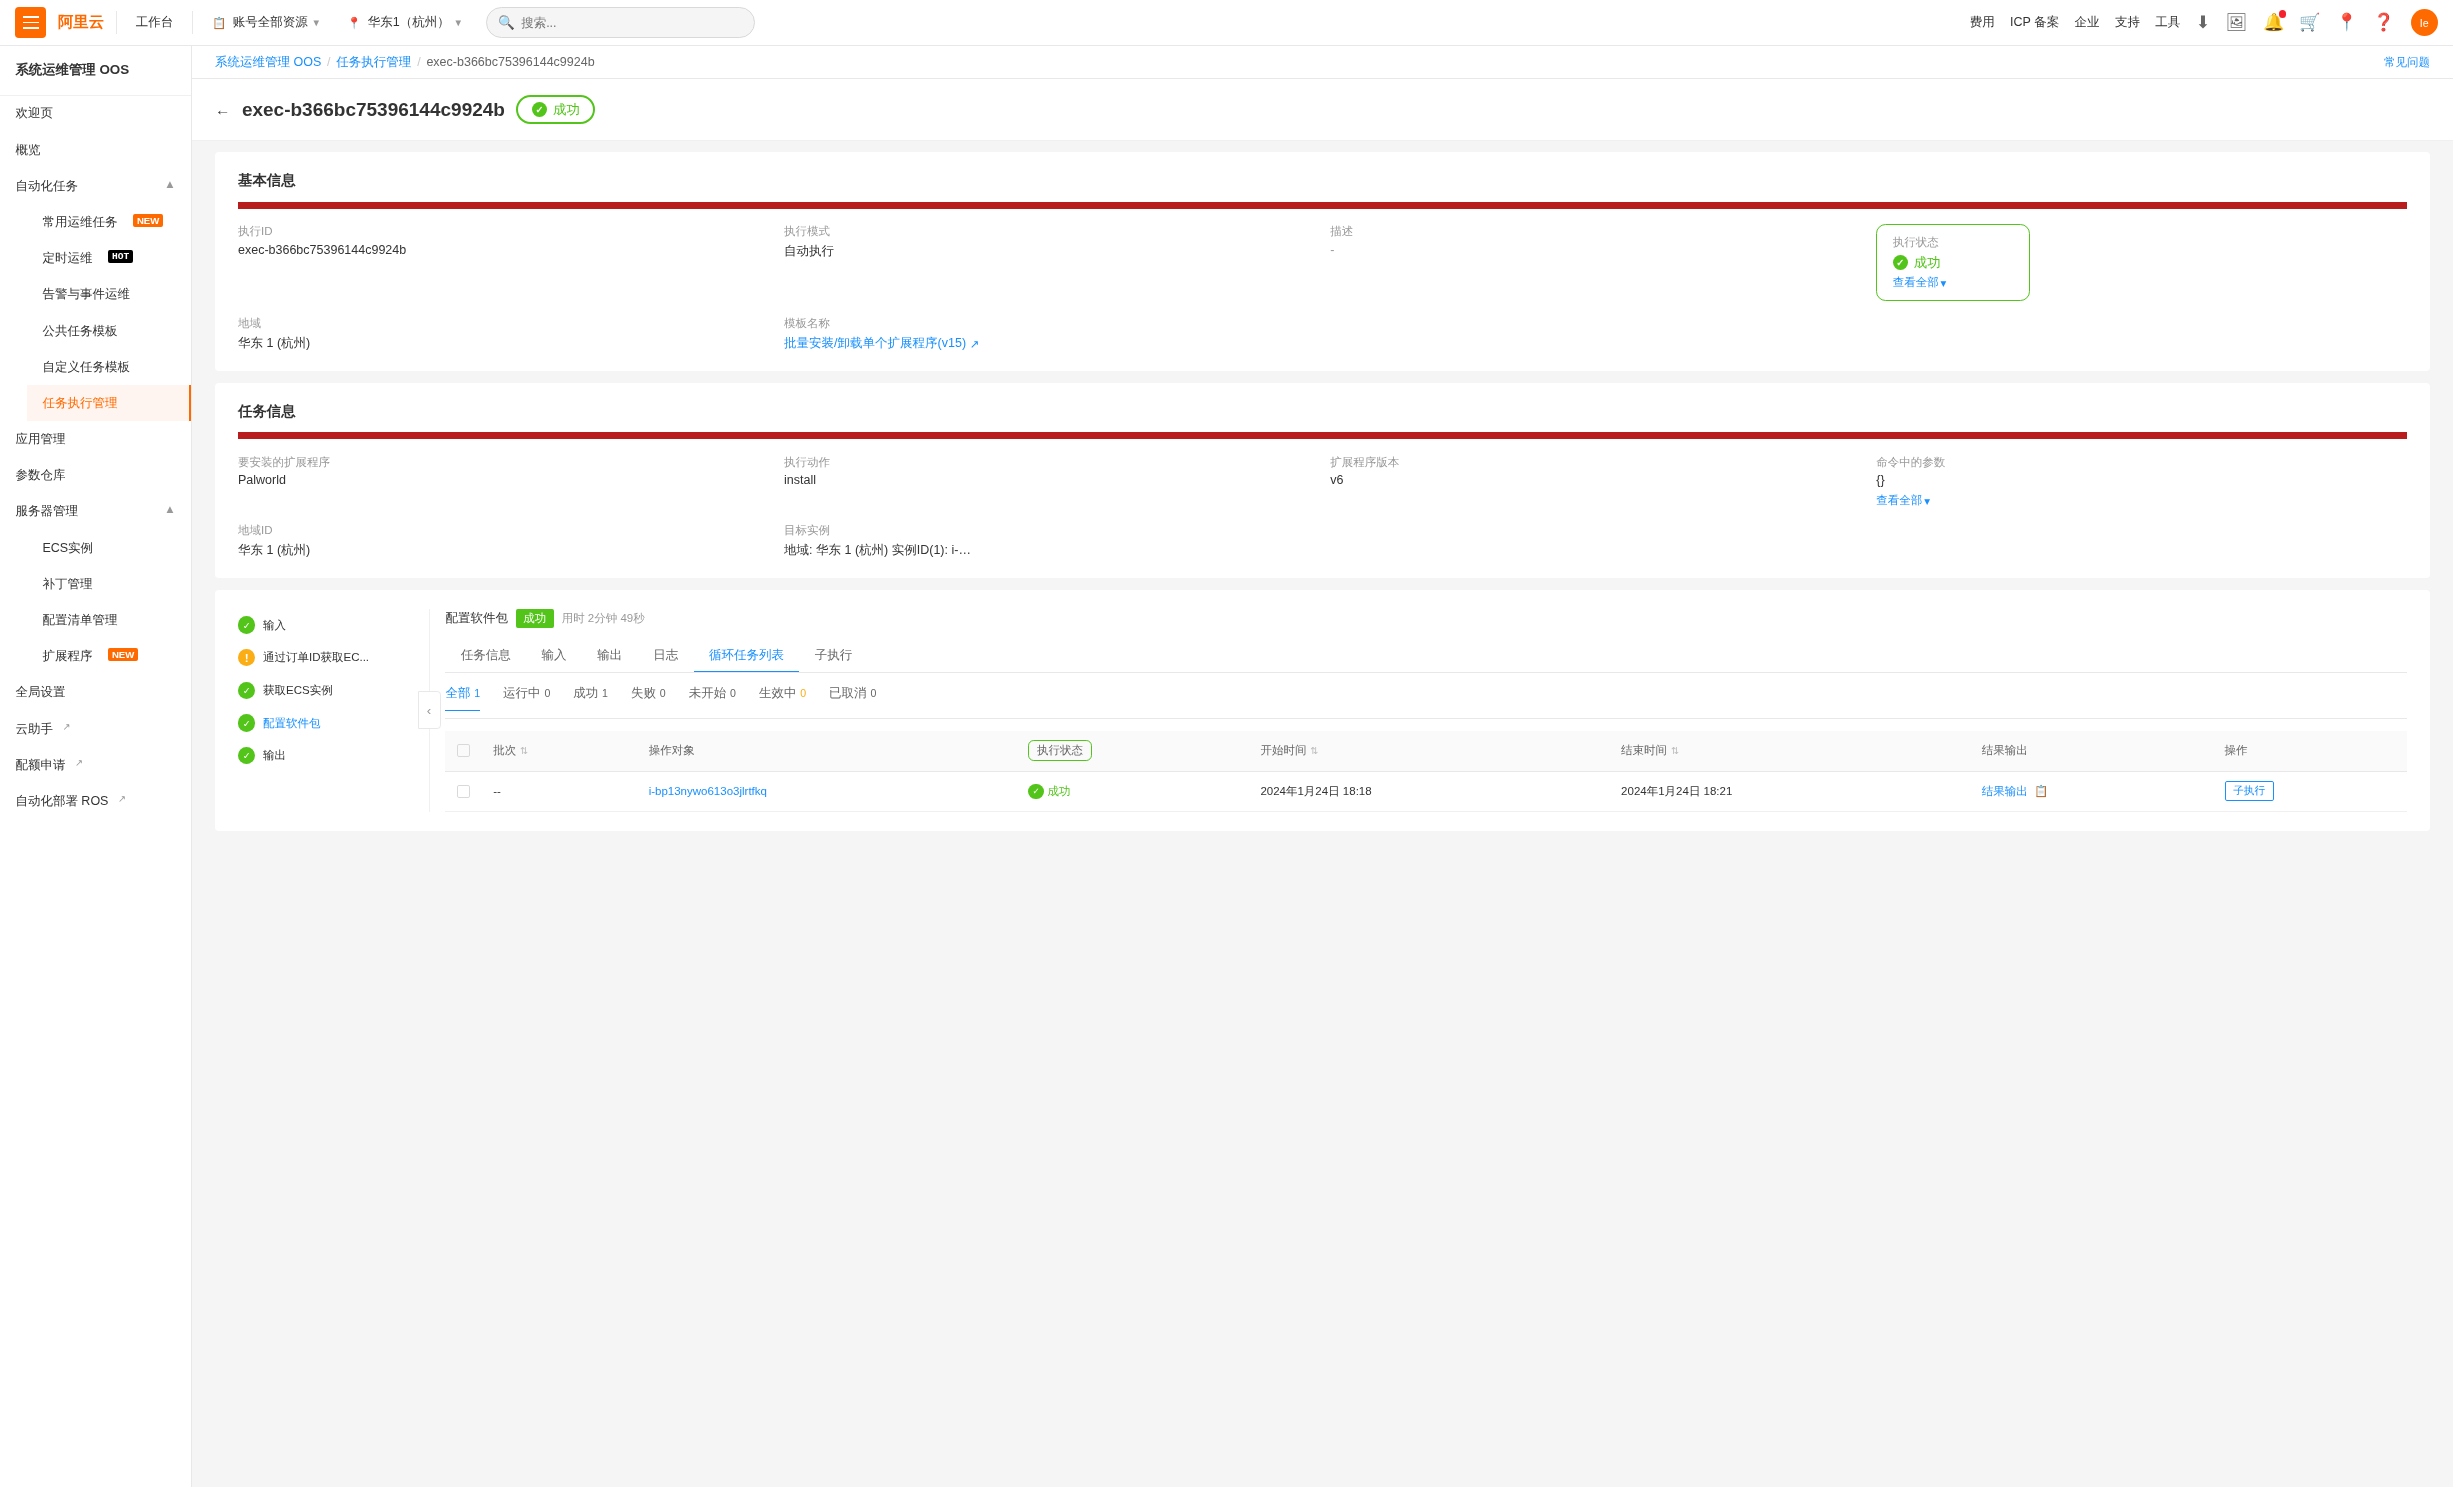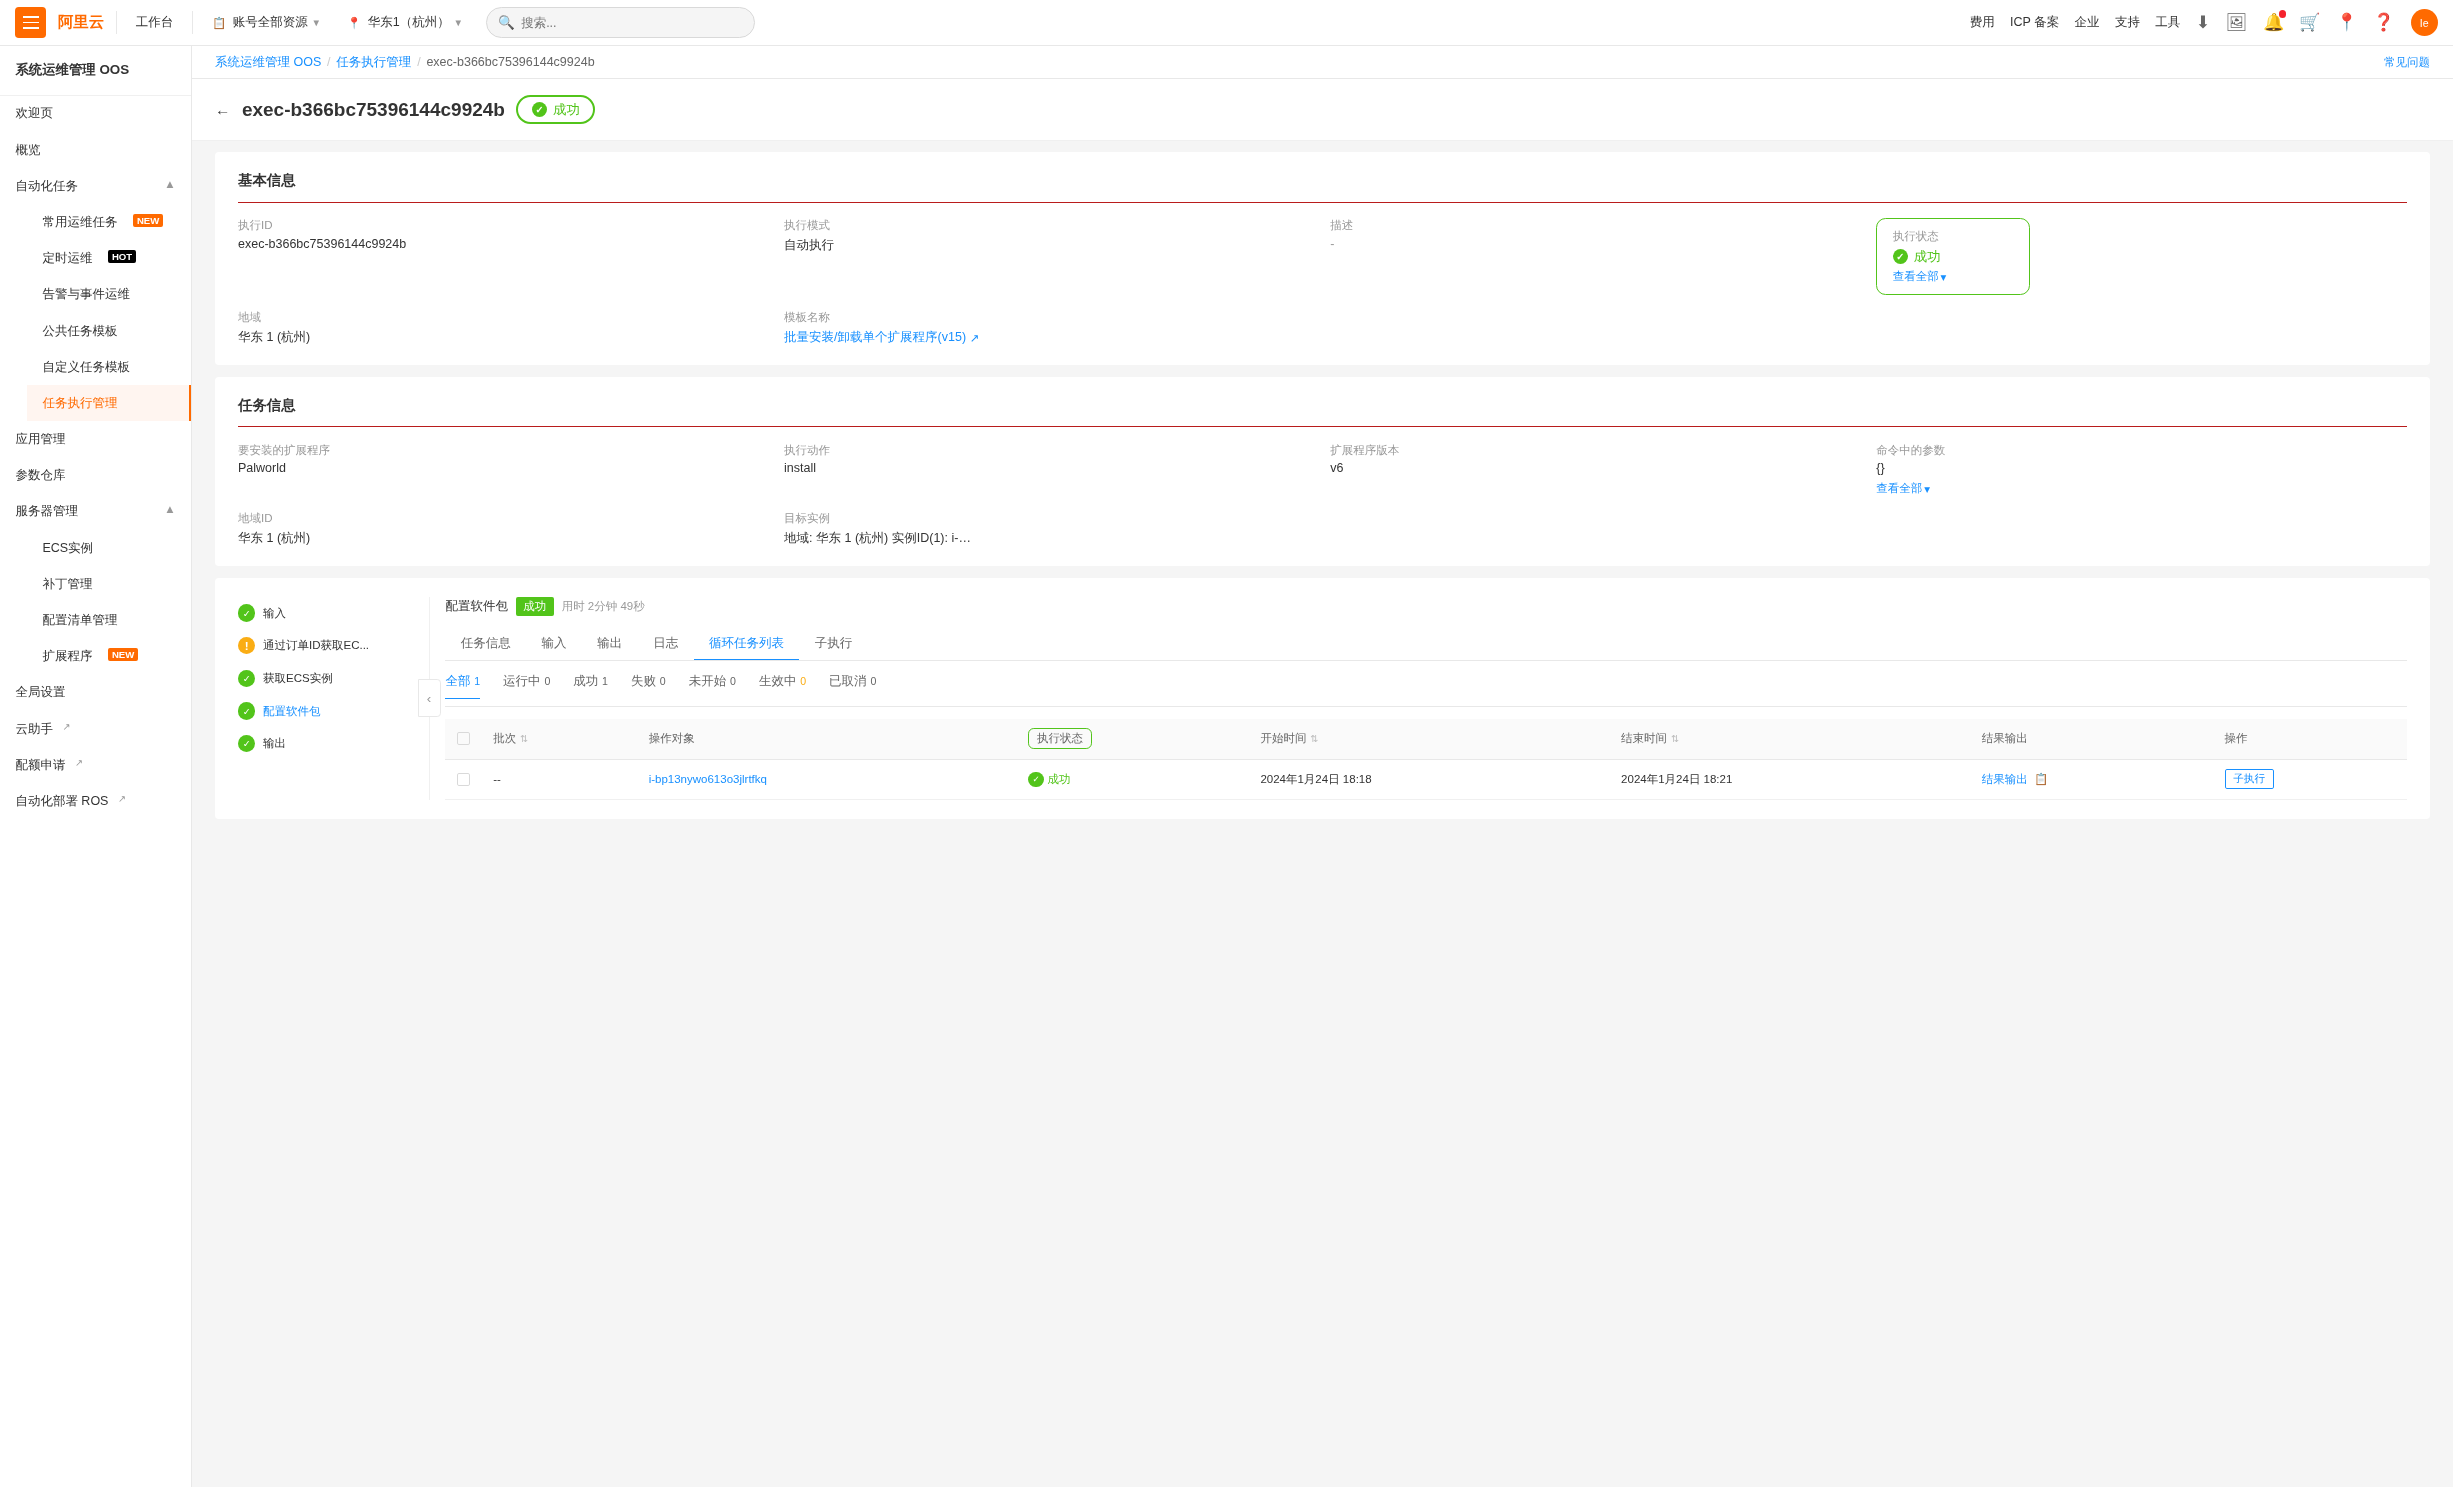--- a/index.html
+++ b/index.html
@@ -29,38 +29,38 @@
 
     
     .sidebar { width: 192px; background: #fff; border-right: 1px solid #e8e8e8; overflow-y: auto; flex-shrink: 0; }
     .sidebar-title { padding: 15.4px; font-size: 13.4px; font-weight: 600; color: #333; border-bottom: 1px solid #f0f0f0; }
     .sidebar-item { padding: 9.6px 15.4px; cursor: pointer; display: flex; align-items: flex-start; gap: 7.7px; font-size: 12.5px; color: #333; position: relative; }
     .sidebar-item.active { background: #fff5f0; color: #ff6a00; font-weight: 500; border-right: 2.9px solid #ff6a00; }
     .sidebar-item.section-header { font-size: 12.5px; color: #333; }
     .sidebar-item .expand-icon { margin-left: auto; font-size: 11.5px; color: #999; }
     .sidebar-badge { font-size: 9.6px; padding: 1px 3.8px; border-radius: 1.9px; font-weight: 600; margin-left: 8px; }
     .badge-new { background: #ff6a00; color: white; }
-    .badge-hot { background: #000000; color: white; }
+    .badge-hot { background: #000000; color: white; font-family: Liberation Mono, monospace; }
     .sidebar-sub { padding-left: 27px; }
 
     
     .content { flex: 1; overflow-y: auto; background: #f5f5f5; }
     .breadcrumb { background: #fff; padding: 9.6px 23px; display: flex; align-items: center; gap: 5.8px; font-size: 12.5px; color: #666; border-bottom: 1px solid #e8e8e8; }
     .breadcrumb a { color: #1890ff; cursor: pointer; text-decoration: none; }
     .breadcrumb-sep { color: #ccc; }
     .breadcrumb-current { color: #666; }
     .page-header { background: #fff; padding: 15.4px 23px; display: flex; align-items: center; gap: 11.5px; border-bottom: 1px solid #f0f0f0; }
     .back-btn { cursor: pointer; color: #333; font-size: 15.4px; }
     .page-title { font-size: 19px; font-weight: 600; color: #333; }
     .status-circle { width: 15.4px; height: 15.4px; border-radius: 50%; background: #52c41a; display: flex; align-items: center; justify-content: center; }
     .status-circle::after { content: '✓'; color: white; font-size: 9.6px; font-weight: bold; }
 
     
     .section { background: #fff; margin: 11.5px 23px; padding: 19px 23px; border-radius: 3.8px; }
-    .section-title { font-size: 14.4px; font-weight: 600; color: #333; margin-bottom: 15.4px; padding-bottom: 11.5px; border-bottom: 1px solid #b91c1c; }
+    .section-title { font-size: 14.4px; font-weight: 600; color: #333; margin-bottom: 15.4px; padding-bottom: 11.5px; border-bottom: 7px solid #b91c1c; }
     .info-grid { display: grid; grid-template-columns: repeat(4, 1fr); gap: 15.4px; }
     .info-label { font-size: 11.5px; color: #999; margin-bottom: 3.8px; }
     .info-value { font-size: 12.5px; color: #333; }
     .info-value.link { color: #1890ff; cursor: pointer; display: flex; align-items: center; gap: 3.8px; }
     .info-value.dash { color: #999; }
     .view-all-link { color: #1890ff; font-size: 11.5px; cursor: pointer; display: flex; align-items: center; gap: 1.9px; }
 
     
     .steps-header { display: flex; align-items: center; gap: 11.5px; margin-bottom: 15.4px; }
     .steps-title { font-size: 14.4px; font-weight: 600; color: #333; }

